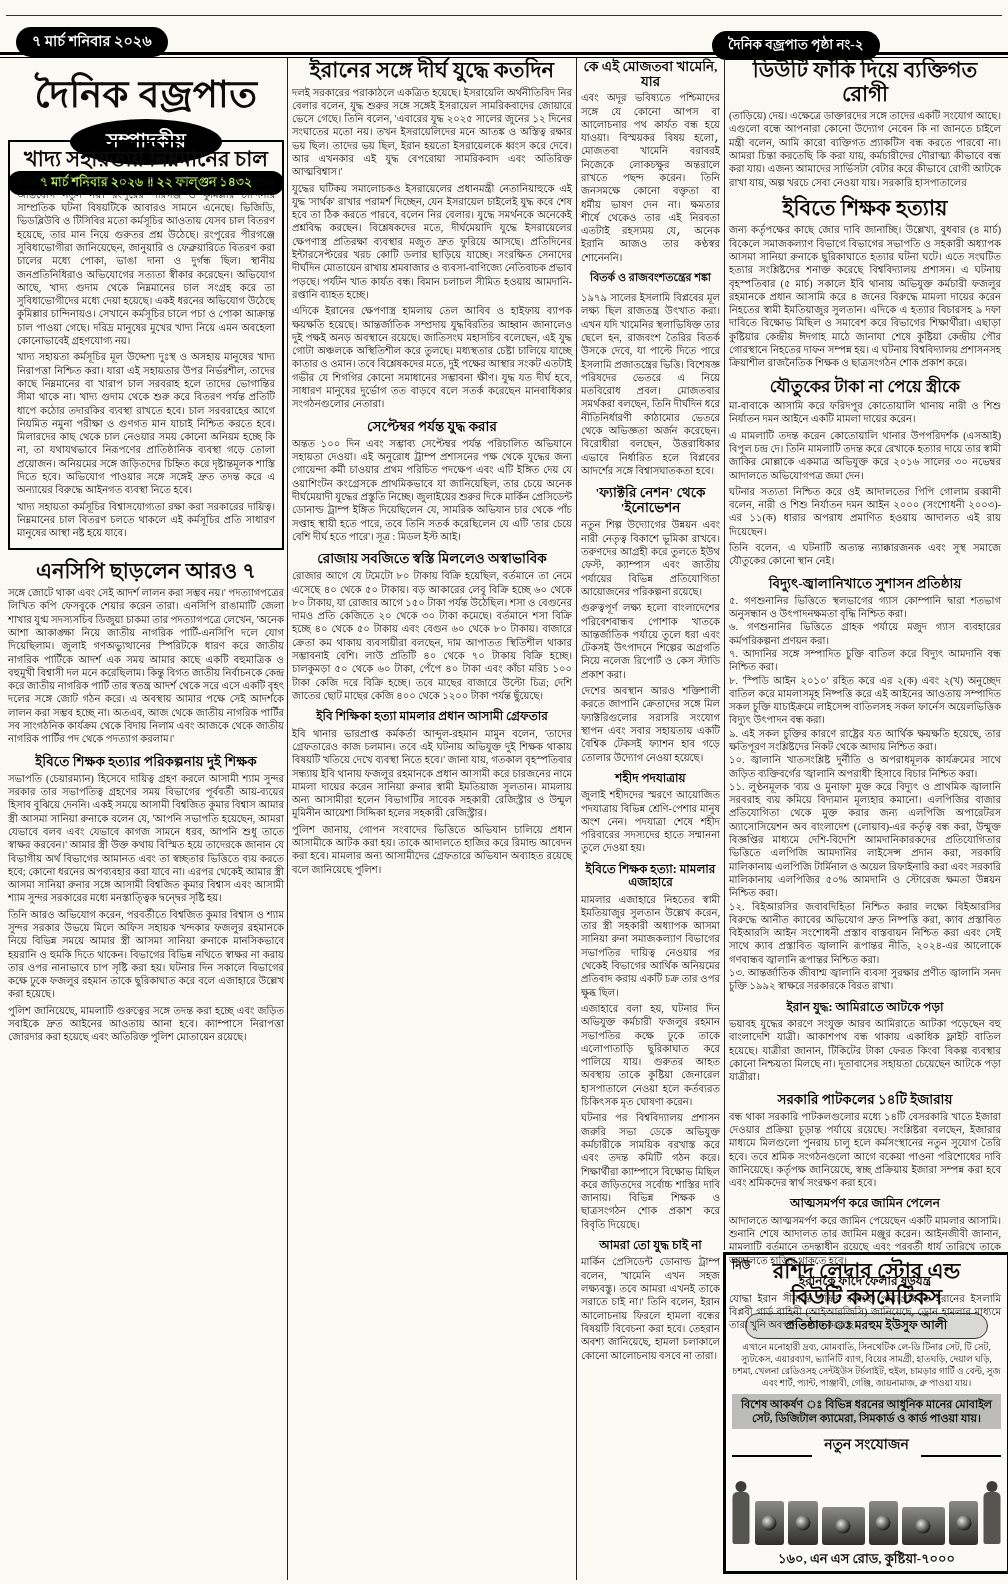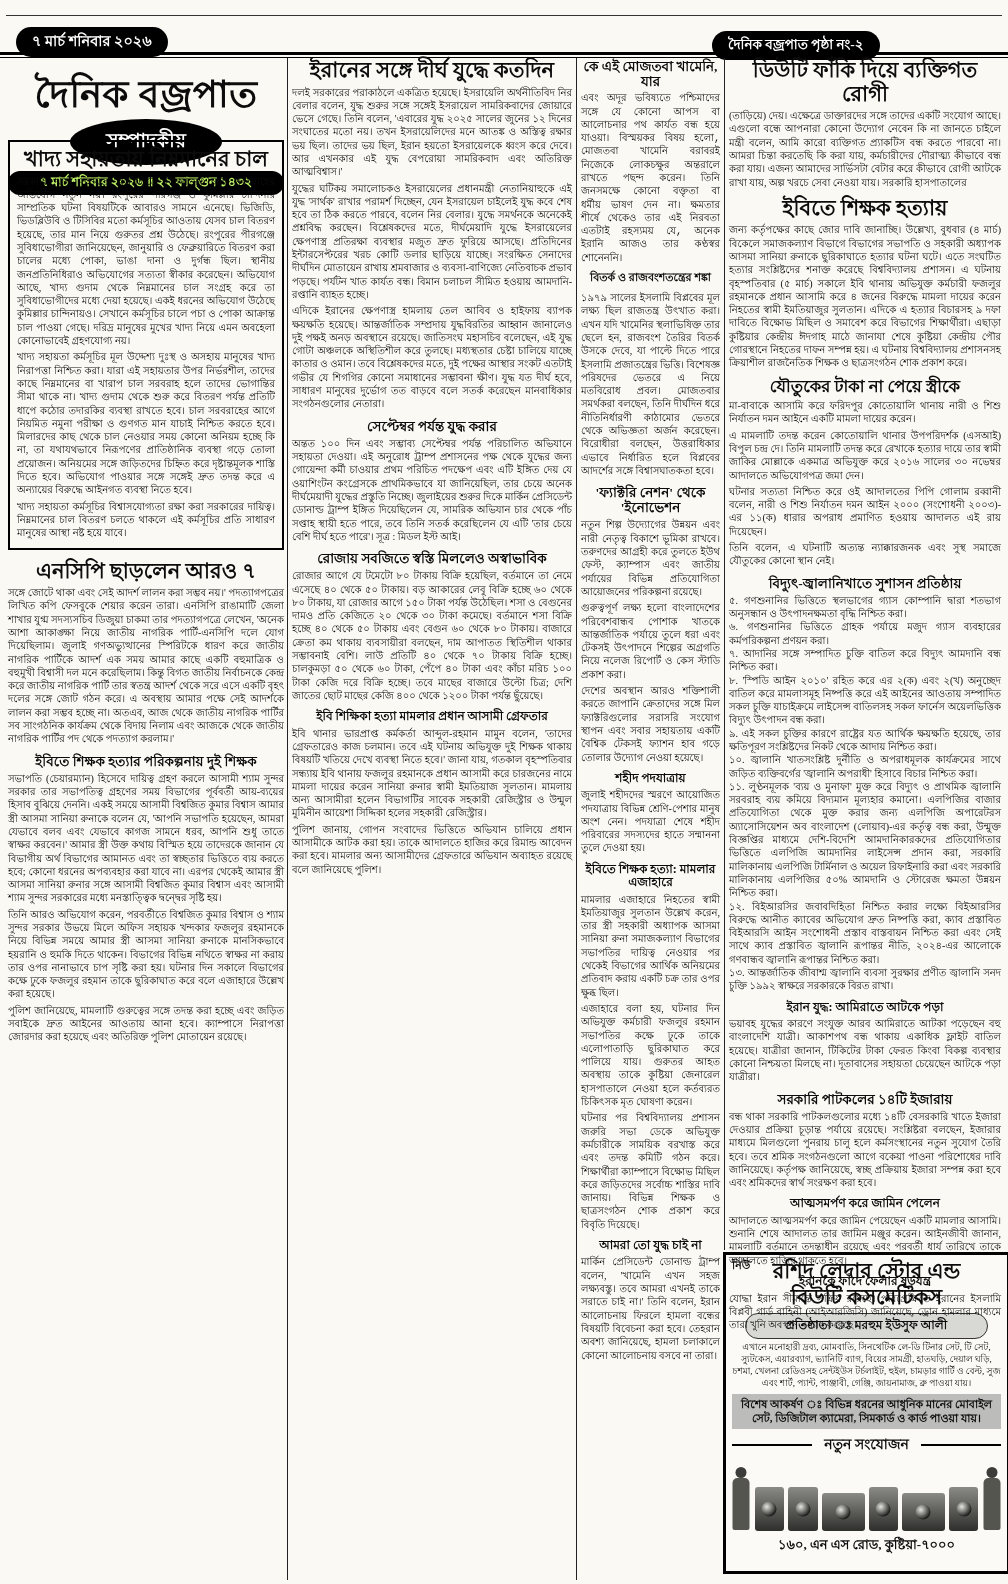--- a/index.html
+++ b/index.html
@@ -33,21 +33,21 @@
   #ad{position:absolute;left:723px;top:1252px;width:287px;height:322px;border:3px solid #000;
       background:#fbfaf6;padding:3px 6px;box-sizing:border-box}
   .ad-tag{position:absolute;left:6px;top:2px;font-size:11px;font-weight:bold}
   .ad-title{text-align:center;font-size:21px;font-weight:bold;line-height:1.12;margin-top:2px}
   .ad-founder{display:block;margin:4px auto 3px;width:90%;text-align:center;background:#d8d8d4;
       border:1.5px solid #333;border-radius:14px;font-size:12px;font-weight:bold;padding:2px 4px;
       box-sizing:border-box}
   .ad-items{font-size:9px;line-height:1.32;text-align:center;margin:0}
   .ad-special{background:#bcbcba;font-size:11px;font-weight:bold;text-align:center;
       padding:3px 5px;margin:4px 0;line-height:1.35}
-  .ad-newrow{display:flex;align-items:center;gap:12px;margin:3px 0 2px}
+  .ad-newrow{display:flex;align-items:flex-end;gap:12px;margin:3px 0 16px}
   .ad-newrow .line{flex:1;height:2px;background:#000}
   .ad-new{font-size:14px;font-weight:bold}
   .ad-strip{display:flex;align-items:flex-end;justify-content:center;gap:4px;height:72px;margin:2px 0}
   .prod{background:linear-gradient(#8a8a86,#2e2e2c);border-radius:3px;position:relative}
   .prod.cam{width:32px;height:44px}
   .prod.cam.wide{width:46px;height:38px}
   .prod.cam::after{content:"";position:absolute;left:50%;top:50%;transform:translate(-50%,-50%);
       width:15px;height:15px;border-radius:50%;
       background:radial-gradient(circle at 35% 35%, #e4e4e0, #1c1c1a 72%)}
   .person{position:relative;width:20px;height:64px}

